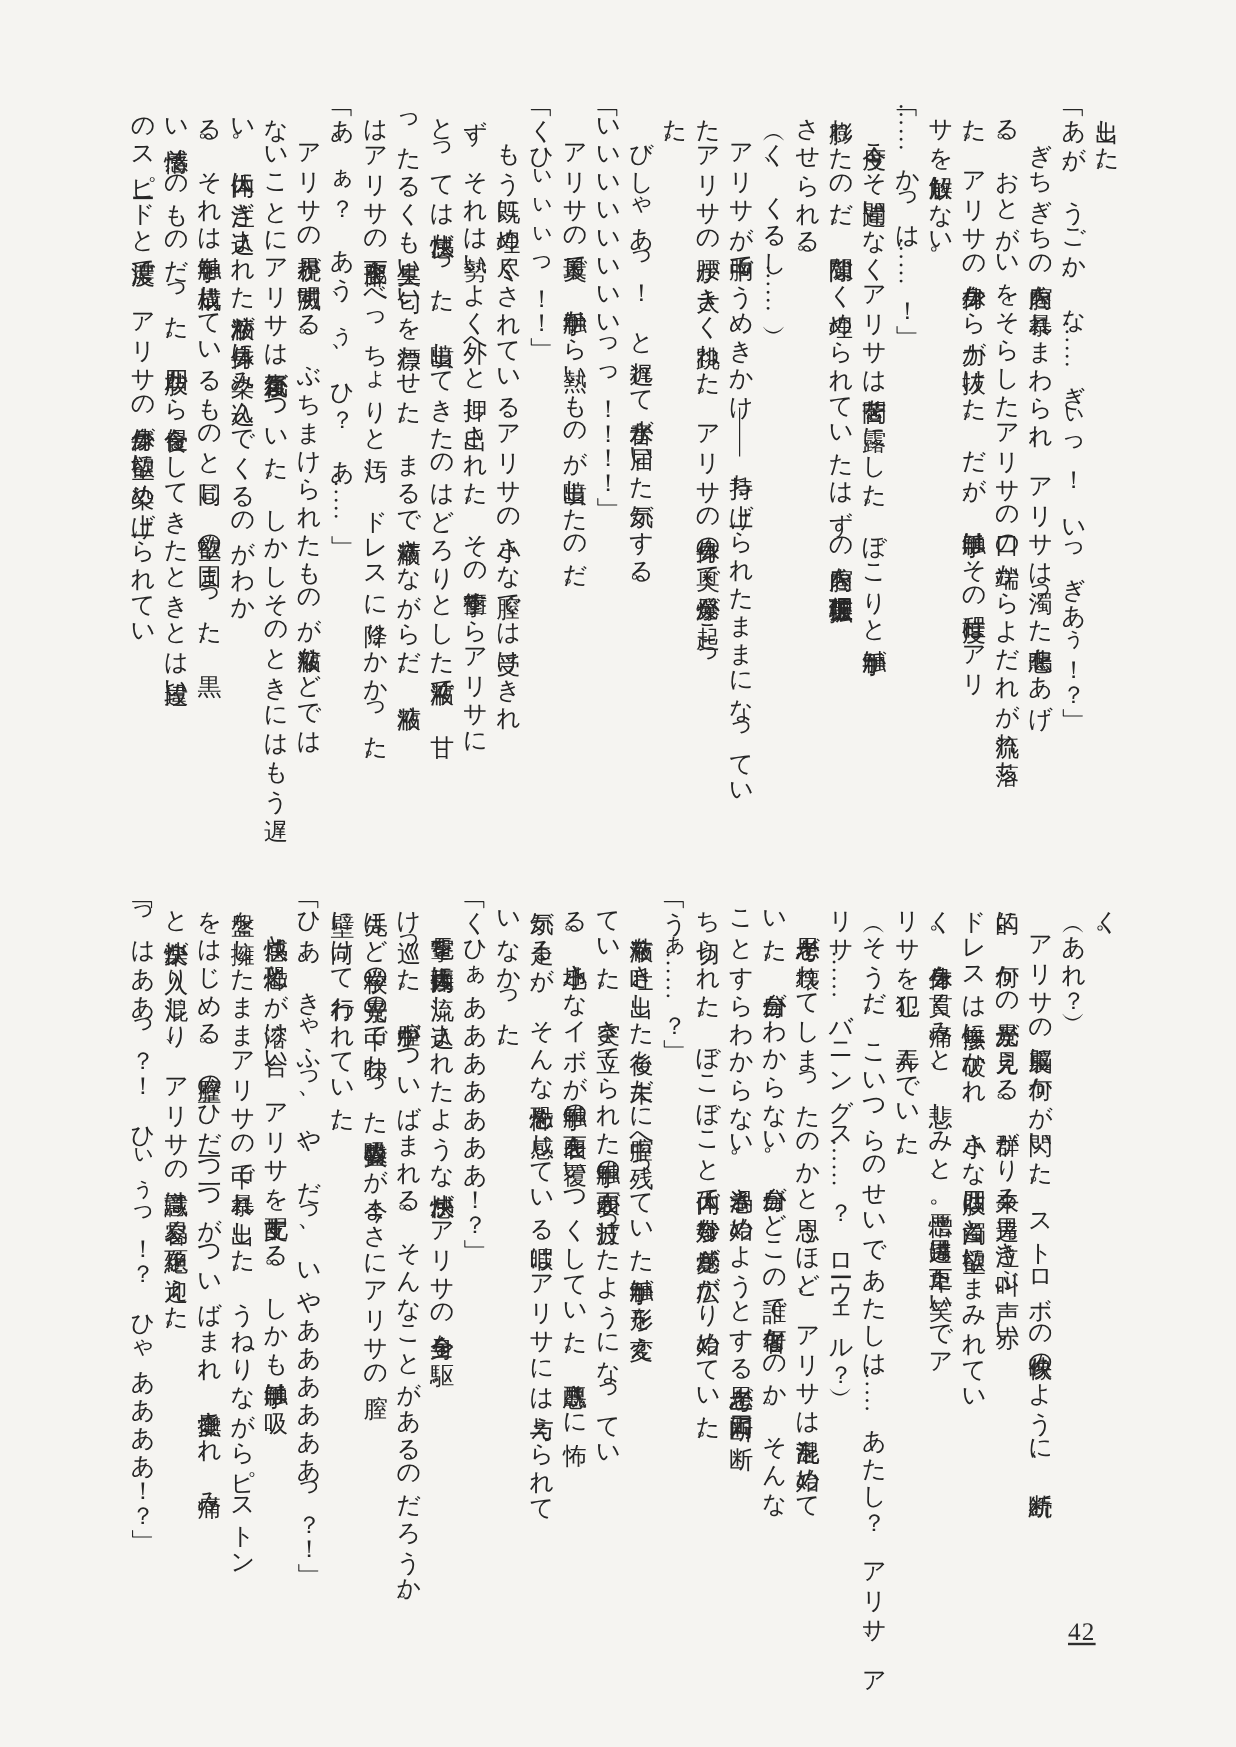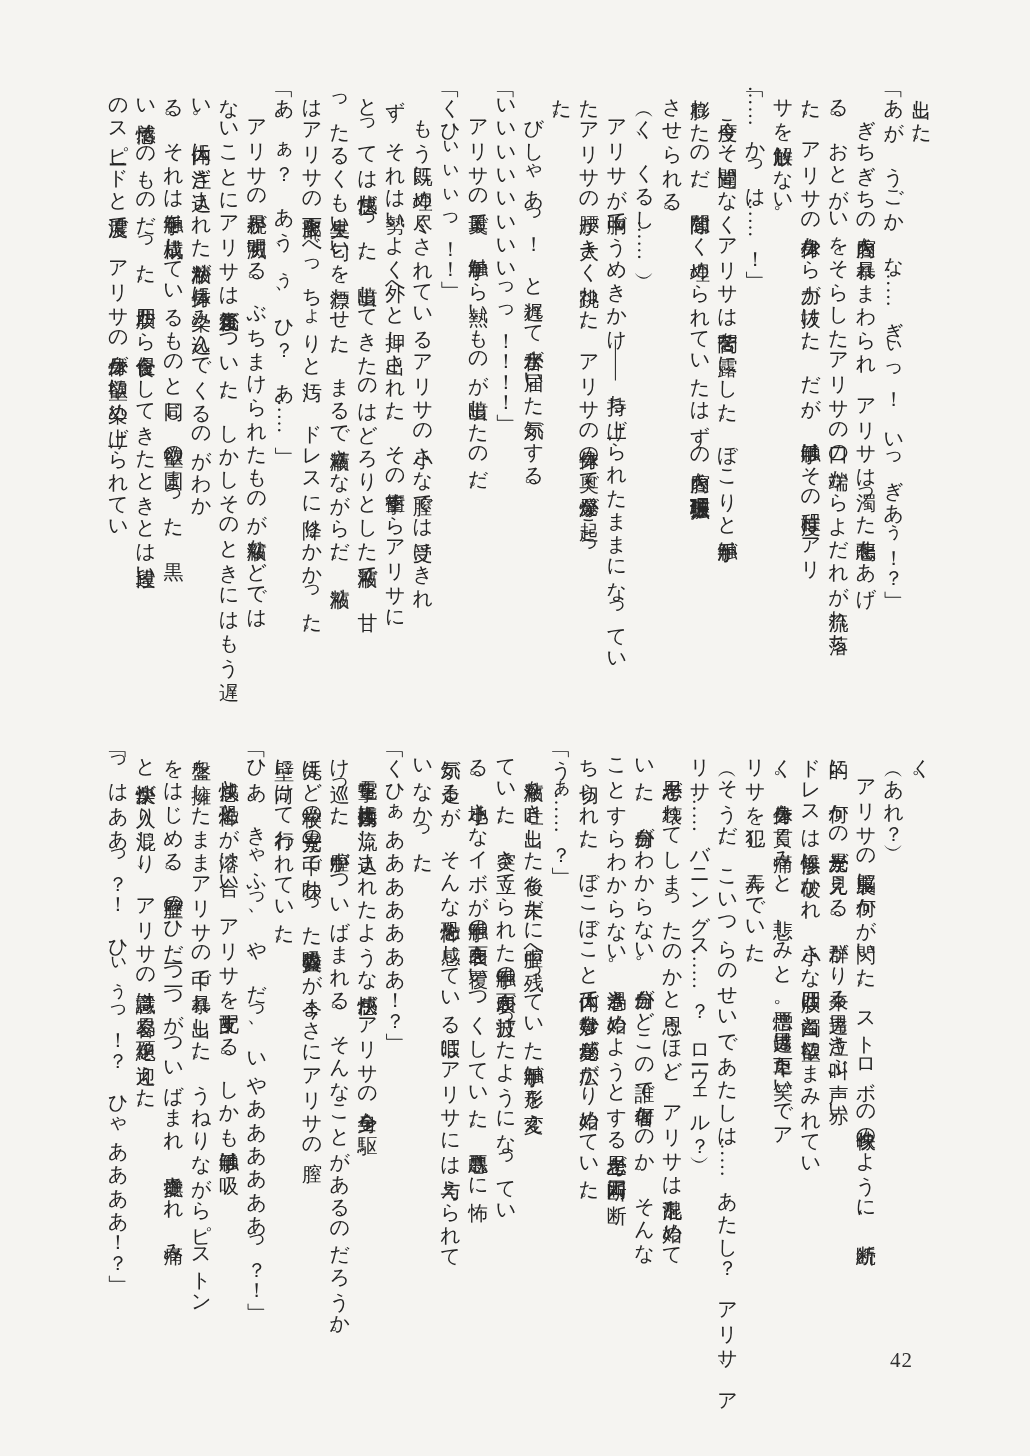--- a/index.html
+++ b/index.html
@@ -36,20 +36,21 @@
     white-space: pre;
     font-kerning: none;
   }
   .page-number {
     position: absolute;
     left: 890px;
     top: 1348px;
     font-size: 21px;
     letter-spacing: 1px;
     color: #2e2e2e;
+    text-decoration: underline;
   }
 </style>
 </head>
 <body>
 
 <div class="page">
 
   <div id="top-block" class="vblock">
       <p class="tline">出した。</p>
       <p class="tline">「あが、うごか、な……ぎぃっ！　いっぎあぅ！？」</p>

